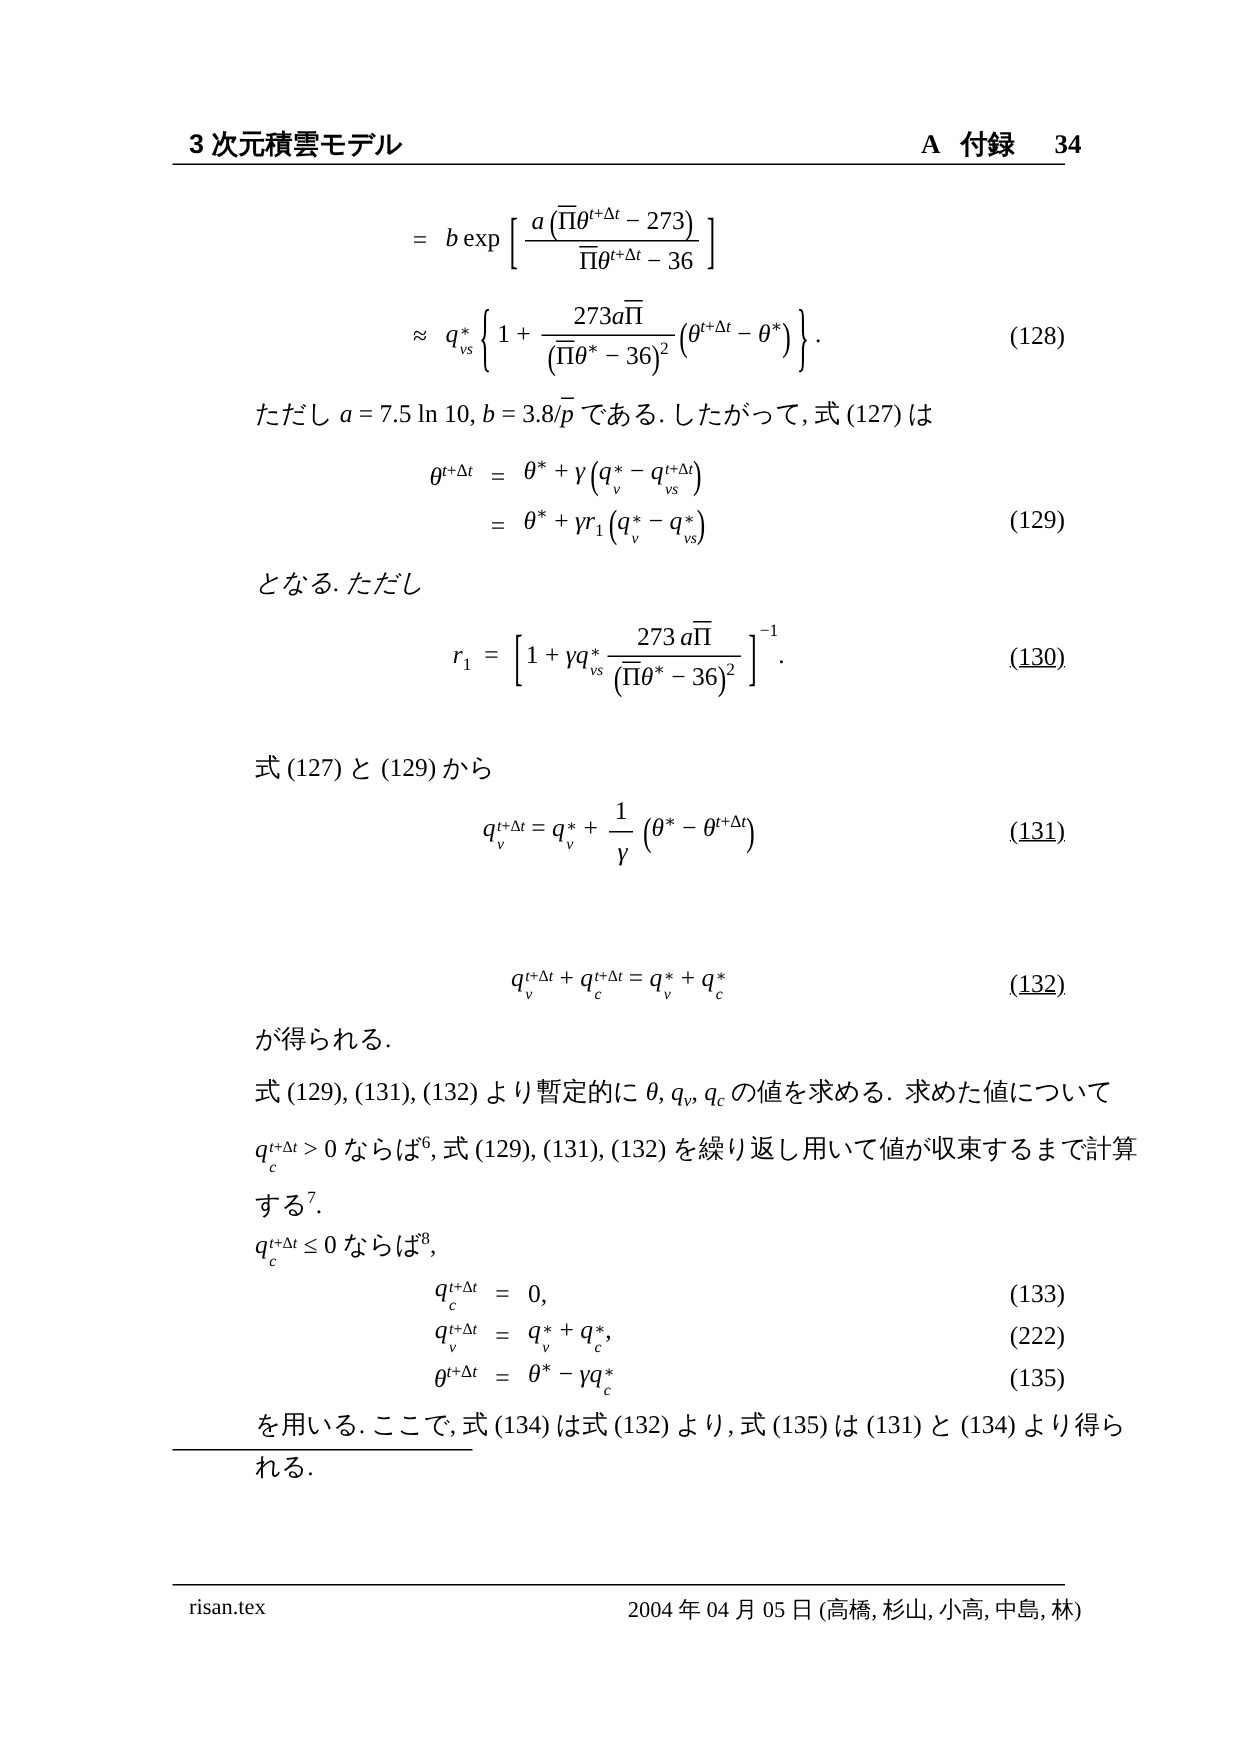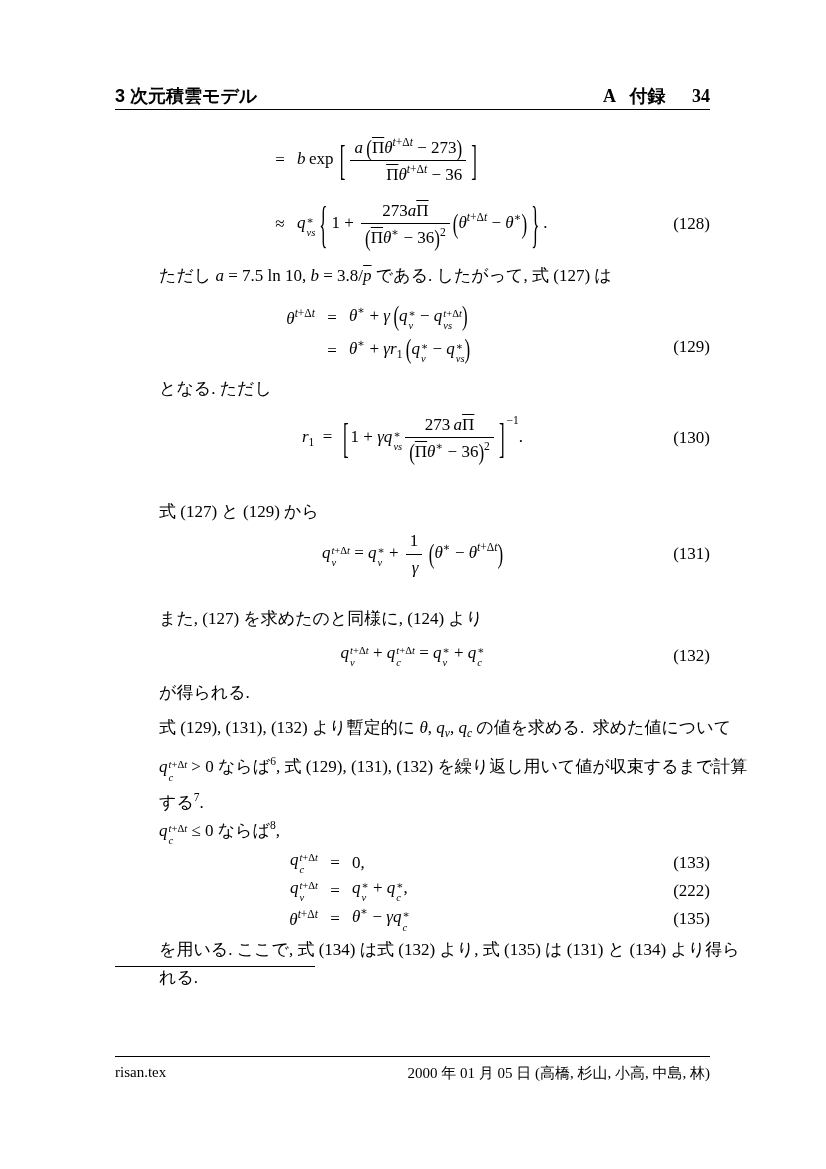--- a/index.html
+++ b/index.html
@@ -1,32 +1,32 @@
 <!DOCTYPE html>
 <html><head>
 <meta charset="utf-8">
 <style>
   html,body{margin:0;padding:0;background:#ffffff;}
   .page{position:relative;width:826px;height:1169px;background:#fff;color:#000;
         font-family:"Liberation Serif","DejaVu Serif",serif;font-size:17px;overflow:hidden;}
-  .abs{position:absolute;left:115px;width:595px;gap:15px;}
+  .abs{position:absolute;left:126px;width:595px;gap:15px;}
   
   .hdr{top:84px;display:flex;justify-content:space-between;align-items:baseline;font-weight:bold;font-size:18px;}
   .goth{font-family:"Liberation Sans","DejaVu Sans",sans-serif;font-weight:bold;}
   .pgnum{margin-left:22px;}
   .apx-label{margin-left:10px;}
   .rule{position:absolute;left:115px;height:1px;background:#000;}
   .hdr-rule{top:109px;width:595px;}
   
   .para{line-height:28px;margin-left:44px;}
   
   .eqblock{position:absolute;left:115px;width:595px;}
   .center{display:flex;align-items:center;justify-content:center;}
   .eqnum{position:absolute;right:0;line-height:20px;}
-  .eqnum.mid{top:50%;transform:translateY(-50%);}
+  .eqnum.mid{top:50%;transform:translateY(-50%);text-decoration:underline;}
   .alignwrap{display:inline-block;}
   .arow{display:flex;align-items:center;}
   .rel{display:inline-block;width:34px;text-align:center;}
   .lhs{display:inline-block;text-align:right;}
   .w52{width:52px;}
   .w55{width:55px;}
   
   i{font-style:italic;}
   sup{font-size:0.68em;}
   sub{font-size:0.68em;}
@@ -91,35 +91,34 @@
       </div>
       <div class="arow" style="height:33px;">
         <span class="lhs w52"></span>
         <span class="rel">=</span>
         <span><i>θ</i><sup>∗</sup> + <i>γr</i><sub>1</sub> <span class="dl s15">(</span><i>q</i><span class="ss"><span class="t">∗</span><span class="b"><i>v</i></span></span> − <i>q</i><span class="ss"><span class="t">∗</span><span class="b"><i>vs</i></span></span><span class="dl s15">)</span></span>
       </div>
     </div>
     <span class="eqnum" style="top:36px;">(129)</span>
   </div>
 
-  <div class="abs para" style="top:375px;">となる. ただし</div>
+  <div class="abs para" style="top:375px;font-style:italic;">となる. ただし</div>
 
   <div class="eqblock center" style="top:401px;height:74px;">
     <span><i>r</i><sub>1</sub>&nbsp;&nbsp;=&nbsp;&nbsp;<span class="dl s26">[</span>1 + <i>γq</i><span class="ss"><span class="t">∗</span><span class="b"><i>vs</i></span></span><span class="frac"><span class="num">273 <i>a</i><span class="ov">Π</span></span><span class="den"><span class="dl s14">(</span><span class="ov">Π</span><i>θ</i><sup>∗</sup> − 36<span class="dl s14">)</span><sup>2</sup></span></span><span class="dl s26">]</span><sup class="hi">−1</sup>.</span>
     <span class="eqnum mid">(130)</span>
   </div>
 
   <div class="abs para" style="top:498px;">式 (127) と (129) から</div>
 
   <div class="eqblock center" style="top:530px;height:48px;">
     <span><i>q</i><span class="ss"><span class="t"><i>t</i>+Δ<i>t</i></span><span class="b"><i>v</i></span></span> = <i>q</i><span class="ss"><span class="t">∗</span><span class="b"><i>v</i></span></span> + <span class="frac"><span class="num">1</span><span class="den"><i>γ</i></span></span> <span class="dl s15">(</span><i>θ</i><sup>∗</sup> − <i>θ</i><sup><i>t</i>+Δ<i>t</i></sup><span class="dl s15">)</span></span>
     <span class="eqnum mid">(131)</span>
   </div>
 
-  <div class="abs para" style="top:605px;">また, (127) を求めたのと同様に, (124) より</div>
 
   <div class="eqblock center" style="top:640px;height:32px;">
     <span><i>q</i><span class="ss"><span class="t"><i>t</i>+Δ<i>t</i></span><span class="b"><i>v</i></span></span> + <i>q</i><span class="ss"><span class="t"><i>t</i>+Δ<i>t</i></span><span class="b"><i>c</i></span></span> = <i>q</i><span class="ss"><span class="t">∗</span><span class="b"><i>v</i></span></span> + <i>q</i><span class="ss"><span class="t">∗</span><span class="b"><i>c</i></span></span></span>
     <span class="eqnum mid">(132)</span>
   </div>
 
   <div class="abs para" style="top:679px;">が得られる.</div>
 
   <div class="abs para" style="top:714px;">式 (129), (131), (132) より暫定的に <i>θ</i>, <i>q</i><sub><i>v</i></sub>, <i>q</i><sub><i>c</i></sub> の値を求める. &nbsp;求めた値について<br><i>q</i><span class="ss"><span class="t"><i>t</i>+Δ<i>t</i></span><span class="b"><i>c</i></span></span> &gt; 0 ならば<sup>6</sup>, 式 (129), (131), (132) を繰り返し用いて値が収束するまで計算<br>する<sup>7</sup>.</div>
 
@@ -148,16 +147,16 @@
     <span class="eqnum" style="top:60px;">(135)</span>
   </div>
 
   <div class="abs para" style="top:936px;">を用いる. ここで, 式 (134) は式 (132) より, 式 (135) は (131) と (134) より得られる.</div>
 
   <div class="rule fn-rule"></div>
 
   <div class="rule ft-rule"></div>
   <div class="abs ftr">
     <span>risan.tex</span>
-    <span>2000 年 01 月 05 日 (高橋, 杉山, 小高, 中島, 林)</span>
+    <span>2004 年 04 月 05 日 (高橋, 杉山, 小高, 中島, 林)</span>
   </div>
 
 </div>
 
 </body></html>

